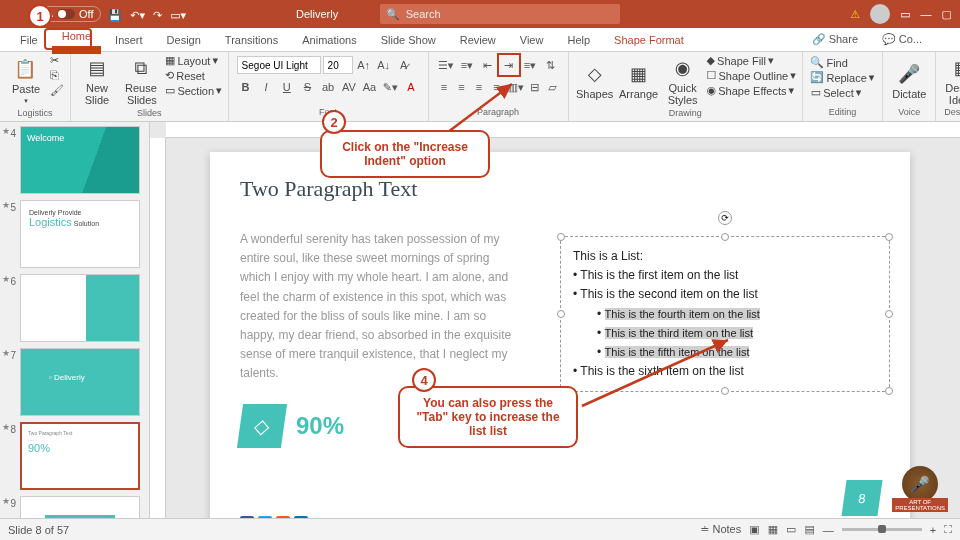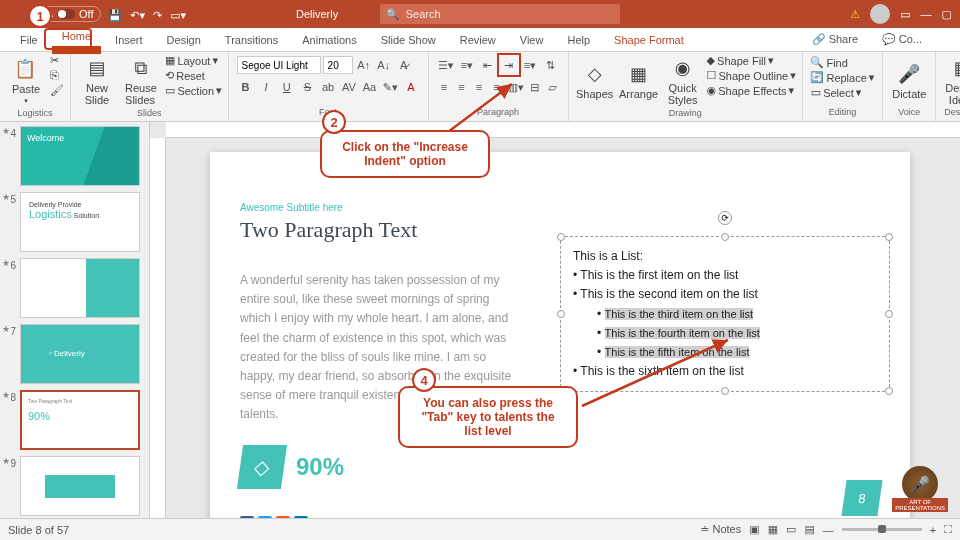--- a/index.html
+++ b/index.html
@@ -28,21 +28,21 @@
 .font-box input{height:18px;border:1px solid #ccc;padding:0 4px;font-size:10px;background:#fff}
 .font-box .fname{width:84px}
 .font-box .fsize{width:30px}
 .btn-row{display:flex;gap:3px}
 .fmt-btn{width:18px;height:18px;display:flex;align-items:center;justify-content:center;border:1px solid transparent;font-size:11px;color:#555;cursor:pointer}
 .fmt-btn.hl{outline:2px solid #c23b1f;outline-offset:1px}
 .workspace{display:flex;height:396px;position:relative}
 .thumbs{width:150px;background:#f0f0f0;border-right:1px solid #ccc;overflow:hidden;padding:4px}
 .thumb-wrap{display:flex;align-items:flex-start;gap:4px;margin-bottom:6px}
 .thumb-num{font-size:10px;color:#666;width:12px;text-align:right;padding-top:2px}
-.thumb{width:120px;height:60px;background:#fff;border:1px solid #ccc;position:relative;overflow:hidden}
+.thumb{width:120px;height:68px;background:#fff;border:1px solid #ccc;position:relative;overflow:hidden}
 .thumb.active{border:2px solid #b7472a}
 .star{position:absolute;left:2px;font-size:9px;color:#888}
 .canvas-area{flex:1;background:#e8e8e8;position:relative;overflow:hidden}
 .ruler-h{height:16px;background:#fff;border-bottom:1px solid #ccc;position:relative;margin-left:16px}
 .ruler-v{width:16px;background:#fff;border-right:1px solid #ccc;position:absolute;left:0;top:16px;bottom:0}
 .slide{position:absolute;left:60px;top:30px;width:700px;height:394px;background:#fff;box-shadow:0 2px 8px rgba(0,0,0,.2)}
 .slide-inner{padding:20px 30px;position:relative;height:100%}
 .slide .brand{font-size:12px;color:#bbb;letter-spacing:2px}
 .slide .sub{font-size:10px;color:#44c2b8;margin-top:30px}
 .slide .title{font-size:22px;color:#3a4a56;font-family:Georgia,serif;margin-top:4px}
@@ -134,21 +134,21 @@
   </div>
   <div class="group">
     <div class="group-content">
       <div class="big-btn">
           <div class="ic">▤</div>
           <span style="white-space:pre-line;text-align:center">New
 Slide</span>
         </div>
       <div class="big-btn">
           <div class="ic">⧉</div>
-          <span style="white-space:pre-line;text-align:left">Reuse
+          <span style="white-space:pre-line;text-align:right">Reuse
 Slides</span>
         </div>
       <div class="small-col">
         <div class="small-row">▦ <span>Layout</span>▾</div>
         <div class="small-row">⟲ <span>Reset</span></div>
         <div class="small-row">▭ <span>Section</span>▾</div>
       </div>
     </div>
     <div class="group-label">Slides</div>
   </div>
@@ -288,21 +288,20 @@
         <div class="thumb">
           <div style="width:60%;height:40%;background:#44c2b8;margin:18px auto 0"></div>
         </div>
       </div>
   </div>
   <div class="canvas-area">
     <div class="ruler-h"></div>
     <div class="ruler-v"></div>
     <div class="slide">
       <div class="slide-inner">
-        <div class="sub">Awesome Subtitle here</div>
         <div class="title">Two Paragraph Text</div>
         <div class="body">A wonderful serenity has taken possession of my entire soul, like these sweet mornings of spring which I enjoy with my whole heart. I am alone, and feel the charm of existence in this spot, which was created for the bliss of souls like mine. I am so happy, my dear friend, so absorbed in the exquisite sense of mere tranquil existence, that I neglect my talents.</div>
         <div class="pct-box">
           <div class="pct-ic">◇</div>
           <div class="pct">90%</div>
         </div>
         <div class="socials">
           <div class="soc" style="background:#3b5998"></div>
           <div class="soc" style="background:#1da1f2"></div>
           <div class="soc" style="background:#ff5722"></div>
@@ -317,22 +316,22 @@
             <div class="handle" style="right:-4px;top:-4px"></div>
           <div class="handle" style="left:-4px;bottom:-4px"></div>
             <div class="handle" style="right:-4px;bottom:-4px"></div>
           <div class="handle" style="left:50%;top:-4px;transform:translateX(-50%)"></div>
           <div class="handle" style="left:50%;bottom:-4px;transform:translateX(-50%)"></div>
           <div class="handle" style="left:-4px;top:50%;transform:translateY(-50%)"></div>
           <div class="handle" style="right:-4px;top:50%;transform:translateY(-50%)"></div>
           <div class="line">This is a List:</div>
           <div class="line bul">This is the first item on the list</div>
           <div class="line bul">This is the second item on the list</div>
+          <div class="line bul ind"><span class="sel">This is the fourth item on the list</span></div>
           <div class="line bul ind"><span class="sel">This is the third item on the list</span></div>
-          <div class="line bul ind"><span class="sel">This is the fourth item on the list</span></div>
           <div class="line bul ind"><span class="sel">This is the fifth item on the list</span></div>
           <div class="line bul">This is the sixth item on the list</div>
         </div>
       </div>
     </div>
   </div>
 </div>
 
 <div class="statusbar">
   <div>Slide 8 of 57</div>
@@ -354,21 +353,21 @@
 <div class="callout" style="left:320px;top:130px;width:170px">Click on the "Increase Indent" option</div>
 <svg class="arrow" style="left:430px;top:78px" width="100" height="70">
     <defs>
       <marker id="ah1" markerWidth="8" markerHeight="8" refX="6" refY="3" orient="auto">
         <path d="M0,0 L6,3 L0,6 Z" fill="#c23b1f"></path>
       </marker>
     </defs>
     <line x1="10" y1="60" x2="82" y2="6" stroke="#c23b1f" stroke-width="2.5" marker-end="url(#ah1)"></line>
   </svg>
 <div class="num-badge" style="left:412px;top:368px">4</div>
-<div class="callout" style="left:398px;top:386px;width:180px">You can also press the "Tab" key to talents the list level</div>
+<div class="callout" style="left:398px;top:386px;width:180px">You can also press the "Tab" key to increase the list list</div>
 <svg class="arrow" style="left:578px;top:334px" width="160" height="80">
     <defs>
       <marker id="ah2" markerWidth="8" markerHeight="8" refX="6" refY="3" orient="auto">
         <path d="M0,0 L6,3 L0,6 Z" fill="#c23b1f"></path>
       </marker>
     </defs>
     <line x1="4" y1="72" x2="150" y2="6" stroke="#c23b1f" stroke-width="2.5" marker-end="url(#ah2)"></line>
   </svg>
 
 <div class="logo">

